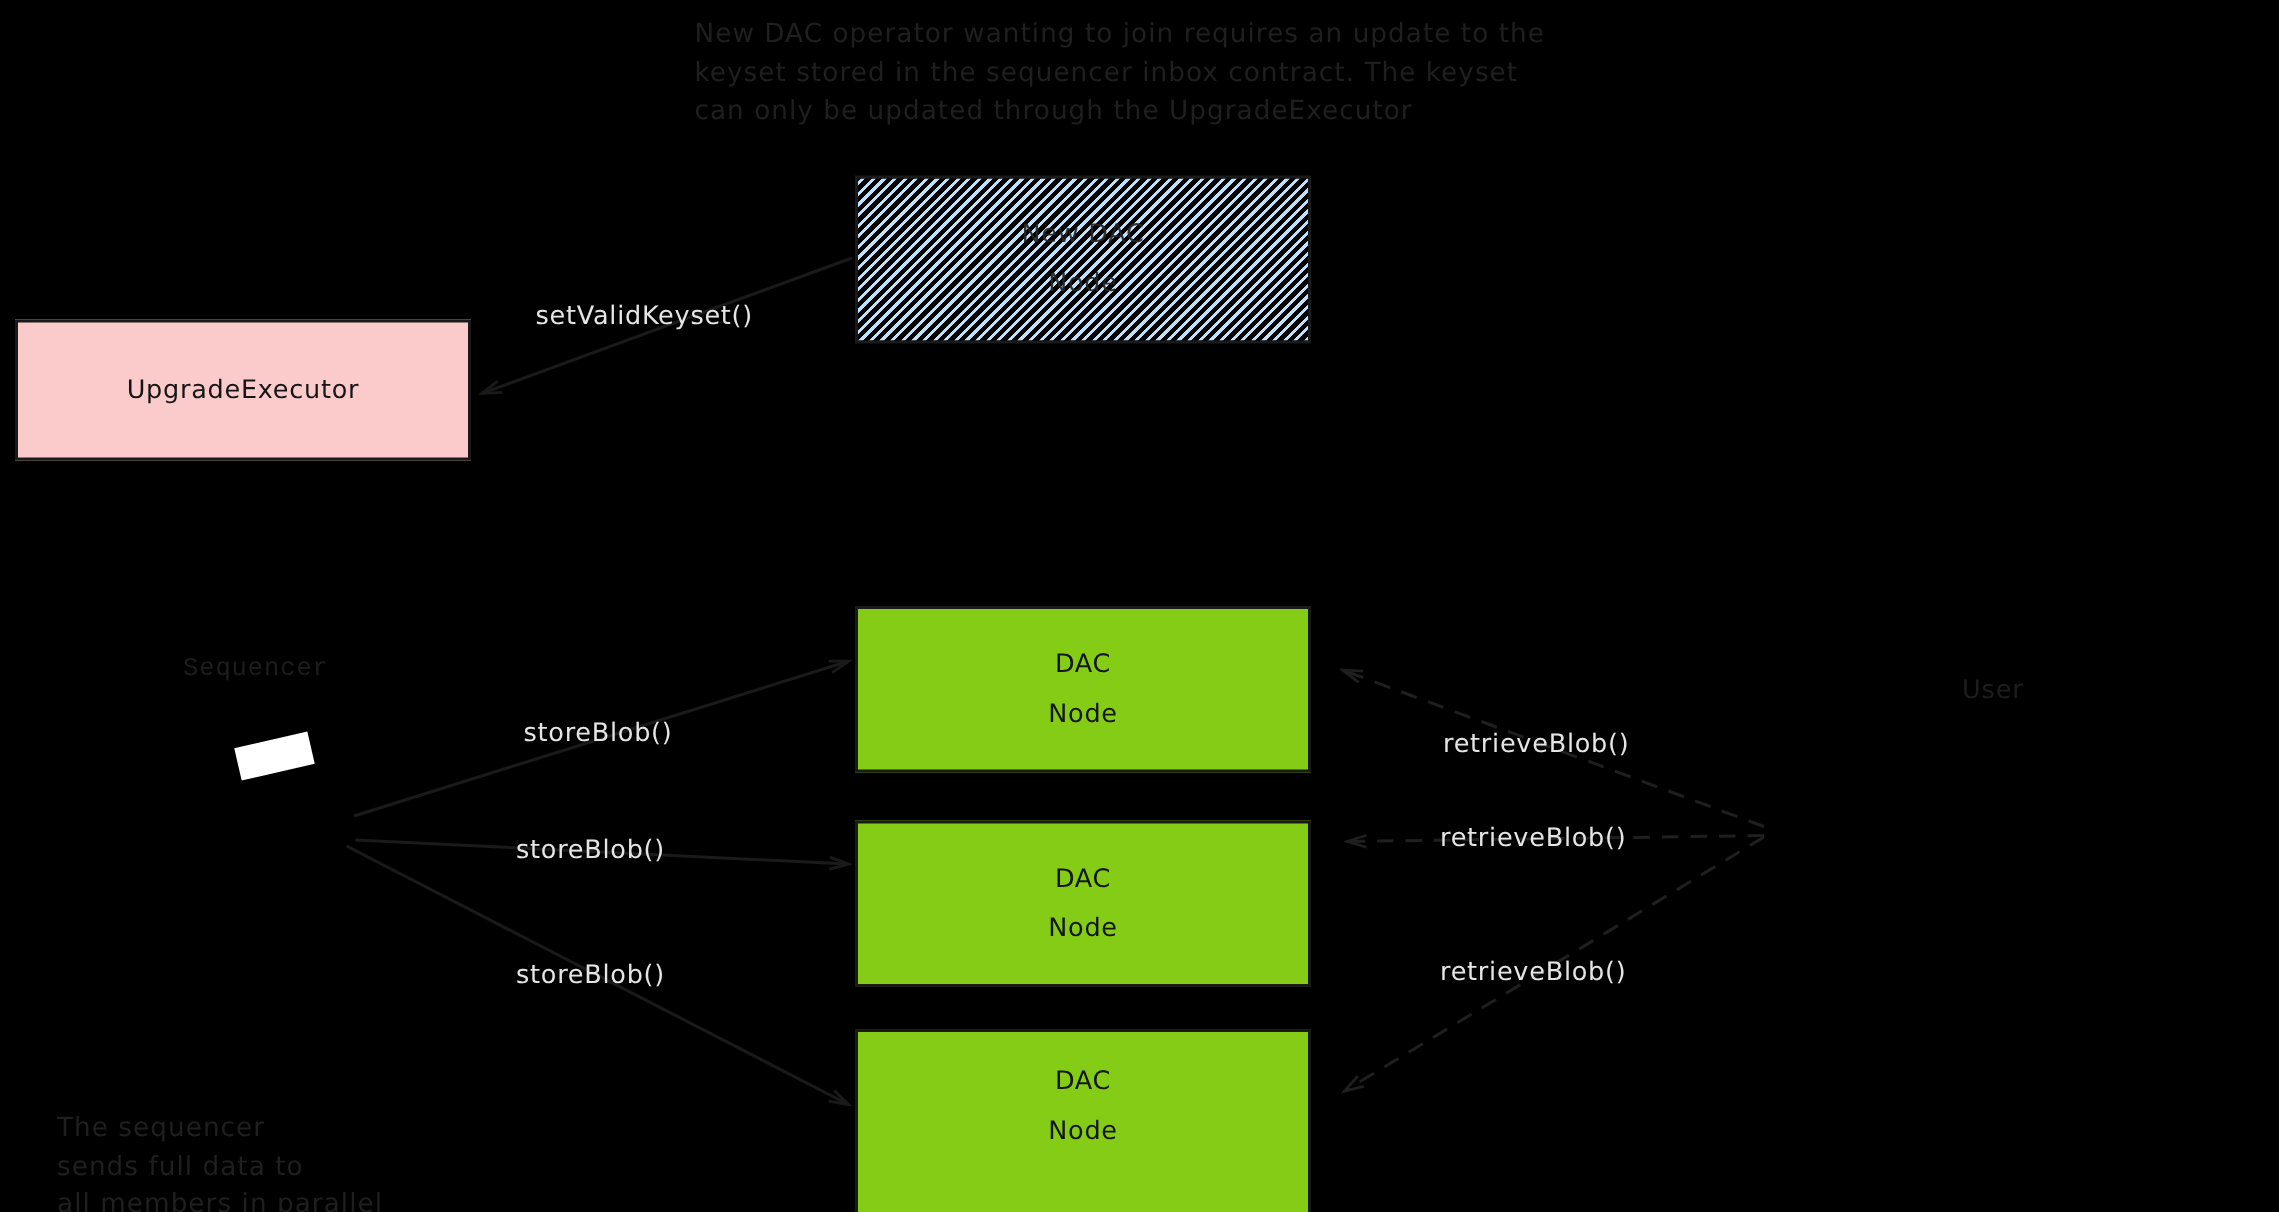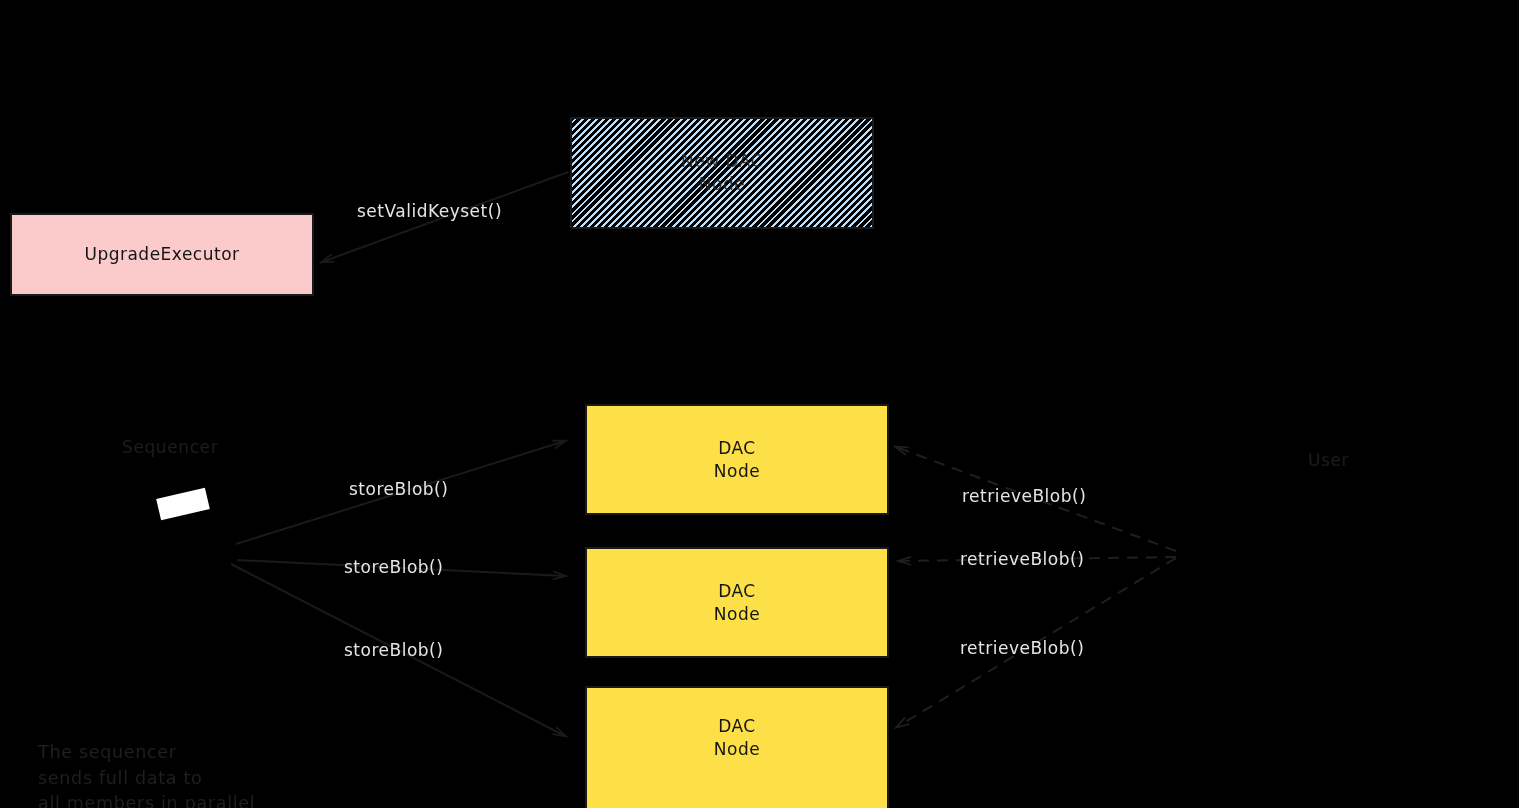--- a/index.html
+++ b/index.html
@@ -27,26 +27,26 @@
   .box {
     position: absolute;
     box-sizing: border-box;
     border: 2px solid #1a1a1a;
     display: flex;
     align-items: center;
     justify-content: center;
     text-align: center;
     color: #151515;
     font-size: 17px;
-    line-height: 23px;
+    line-height: 33px;
     letter-spacing: 0.5px;
     white-space: pre-line;
   }
   .box-pink { background: #fbcbcb; }
-  .box-blue { background: #fde047; margin-left: 15px; }
+  .box-blue { background: #84cc16; }
   .box-hatch {
     background:
       repeating-linear-gradient(
         -45deg,
         #bfe0fb 0px, #bfe0fb 2px,
         #000000 2px, #000000 5px
       );
   }
   .box-hatch .box-label {
     color: #252525;
@@ -116,51 +116,54 @@
 
     <g>
       <path d="M1176,557 L899,561" fill="none" stroke="#1f1f1f" stroke-width="2" stroke-dasharray="11 8" marker-end="url(#arrowDash)"></path>
     </g>
 
     <g>
       <path d="M1176,558 L897,727" fill="none" stroke="#1f1f1f" stroke-width="2" stroke-dasharray="11 8" marker-end="url(#arrowDash)"></path>
     </g>
   </svg>
 
+  <div class="note" style="left:463px; top:11px;">New DAC operator wanting to join requires an update to the
+keyset stored in the sequencer inbox contract. The keyset
+can only be updated through the UpgradeExecutor</div>
 
 
   <div class="note" style="left:38px; top:740px;">The sequencer
 sends full data to
 all members in parallel</div>
 
   <div class="box box-hatch" style="left:570px; top:117px; width:304px; height:112px;">
     <span class="box-label">New DAC
 Node</span>
   </div>
 
-  <div class="box box-pink" style="left:10px; top:213px; width:304px; height:83px;">
+  <div class="box box-pink" style="left:10px; top:213px; width:304px; height:94px;">
     <span class="box-label">UpgradeExecutor</span>
   </div>
 
   <div class="box box-blue" style="left:570px; top:404px; width:304px; height:111px;">
     <span class="box-label">DAC
 Node</span>
   </div>
 
   <div class="box box-blue" style="left:570px; top:547px; width:304px; height:111px;">
     <span class="box-label">DAC
 Node</span>
   </div>
 
   <div class="box box-blue" style="left:570px; top:686px; width:304px; height:124px;">
     <span class="box-label" style="position:relative; top:-10px;">DAC
 Node</span>
   </div>
 
-  <div class="plain-label" style="left:122px; top:437px;">Sequencer</div>
+  <div class="plain-label" style="left:122px; top:437px;font-family:Liberation Mono, monospace;">Sequencer</div>
 
   <div class="seq-mark" style="left:158px; top:493px; width:50px; height:22px;"></div>
 
   <div class="plain-label" style="left:1308px; top:450px;">User</div>
 
   <div class="edge-label" style="left:357px; top:201px;">setValidKeyset()</div>
 
   <div class="edge-label" style="left:349px; top:479px;">storeBlob()</div>
 
   <div class="edge-label" style="left:344px; top:557px;">storeBlob()</div>

